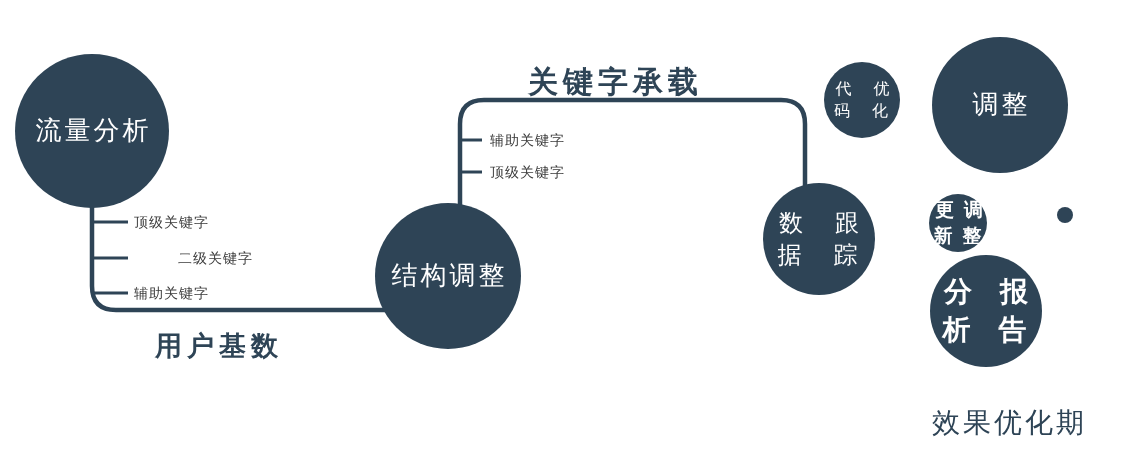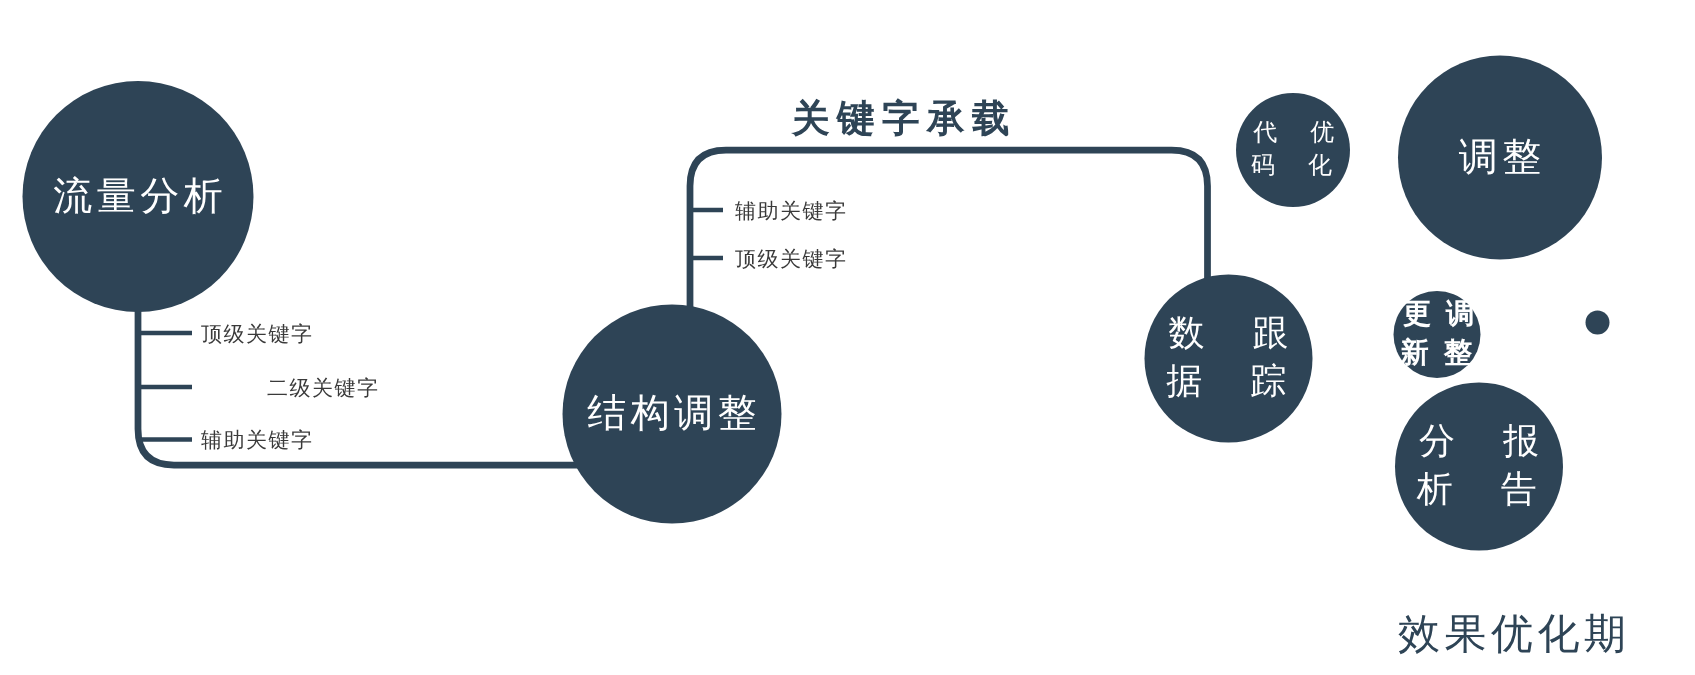--- a/index.html
+++ b/index.html
@@ -103,29 +103,30 @@
 
   <div class="node" style="left:932px; top:37px; width:136px; height:136px; font-size:26px;">
     <span>调整</span>
   </div>
 
   <div class="node" style="left:929px; top:194px; width:58px; height:58px; font-size:19px; font-weight:bold; letter-spacing:1px;">
     <span>更新</span>
     <span>调整</span>
   </div>
 
-  <div class="node" style="left:930px; top:255px; width:112px; height:112px; font-size:24px;">
+  <div class="node" style="left:930px; top:255px; width:112px; height:112px; font-size:28px;font-weight:bold;">
     <span>分析</span>
     <span>报告</span>
   </div>
 
   <div class="dot" style="left:1057px; top:207px; width:16px; height:16px;"></div>
 
-  <div class="edge-label" style="left:528px; top:62px; font-size:25px;">关键字承载</div>
+  <div class="edge-label" style="left:528px; top:62px; font-size:30px;">关键字承载</div>
 
+  <div class="edge-label" style="left:155px; top:328px; font-size:27px;">用户基数</div>
 
   <div class="branch-label" style="left:134px; top:213px;">顶级关键字</div>
   <div class="branch-label" style="left:134px; top:249px;margin-left:44px;">二级关键字</div>
   <div class="branch-label" style="left:134px; top:284px;">辅助关键字</div>
 
   <div class="branch-label" style="left:490px; top:131px;">辅助关键字</div>
   <div class="branch-label" style="left:490px; top:163px;">顶级关键字</div>
 
   <div class="caption" style="left:892px; top:404px; font-size:28px;">效果优化期</div>
 

